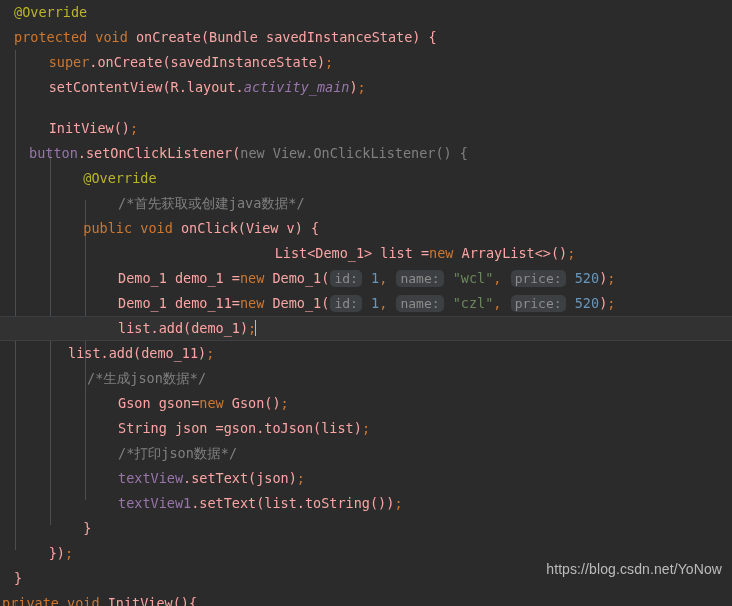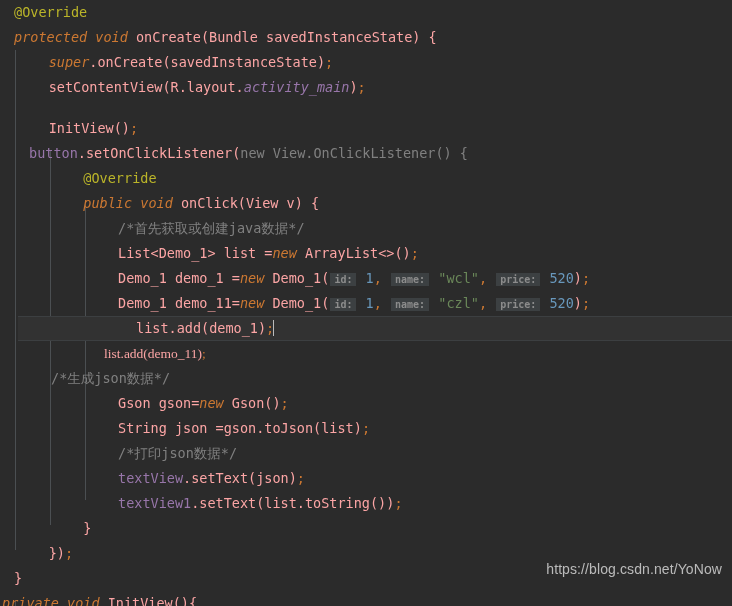--- a/index.html
+++ b/index.html
@@ -33,42 +33,40 @@
     position: relative;
     height: 25px;
     white-space: pre;
     padding-left: 14px;
     box-sizing: border-box;
     color: #a9b7c6;
   }
   .ln.current {
     background: #323232;
     box-shadow: inset 0 1px 0 #3c3f41, inset 0 -1px 0 #3c3f41;
-    margin-left: 18px;
   }
   
-  .kw      { color: #cc7832; font-style: italic; }
+  .kw      { color: #cc7832; }
   .anno    { color: #bbb529; }
   .str     { color: #6a8759; }
   .num     { color: #6897bb; }
   .cmt     { color: #808080; }
   .field   { color: #9876aa; }
   .fielditalic { color: #9876aa; font-style: italic; }
   .dim     { color: #808080; }
   .plain   { color: #fca5a5; }
   .semi    { color: #cc7832; }
   
   .hint {
     background: #3c4042;
     color: #8c8c8c;
-    border-radius: 0;
+    border-radius: 5px;
     padding: 1px 4px;
-    font-size: 10px;
+    font-size: 13px;
     margin: 0 1px;
-    font-weight: bold;
   }
   
   .caret {
     display: inline-block;
     width: 1px;
     height: 16px;
     background: #bbbbbb;
     vertical-align: -3px;
     margin-left: -1px;
   }
@@ -97,28 +95,28 @@
     </div>
 
   <div class="lines">
       <div class="ln" style="padding-left: 14px;"><span class="anno">@Override</span></div>
       <div class="ln" style="padding-left: 14px;"><span class="kw">protected</span><span class="plain"> </span><span class="kw">void</span><span class="plain"> </span><span class="plain">onCreate</span><span class="plain">(Bundle savedInstanceState) {</span></div>
       <div class="ln" style="padding-left: 48.68px;"><span class="kw">super</span><span class="plain">.onCreate(savedInstanceState)</span><span class="semi">;</span></div>
       <div class="ln" style="padding-left: 48.68px;"><span class="plain">setContentView(R.layout.</span><span class="fielditalic">activity_main</span><span class="plain">)</span><span class="semi">;</span></div>
       <div class="ln" style="padding-left: 48.68px; margin-top: 16px;"><span class="plain">InitView()</span><span class="semi">;</span></div>
       <div class="ln" style="padding-left: 29px;"><span class="field">button</span><span class="plain">.setOnClickListener(</span><span class="dim">new View.OnClickListener() {</span></div>
       <div class="ln" style="padding-left: 83.36px;"><span class="anno">@Override</span></div>
+      <div class="ln" style="padding-left: 118.04px;"><span class="cmt">/*首先获取或创建java数据*/</span></div>
       <div class="ln" style="padding-left: 83.36px;"><span class="kw">public</span><span class="plain"> </span><span class="kw">void</span><span class="plain"> </span><span class="plain">onClick</span><span class="plain">(View v) {</span></div>
-      <div class="ln" style="padding-left: 118.04px;"><span class="cmt">/*首先获取或创建java数据*/</span></div>
-      <div class="ln" style="padding-left: 118.04px;"><span class="plain">List&lt;Demo_1&gt; list =</span><span class="kw">new</span><span class="plain"> ArrayList&lt;&gt;()</span><span class="semi">;</span></div>
+      <div class="ln" style="padding-left: 118.04px; text-align: center;"><span class="plain">List&lt;Demo_1&gt; list =</span><span class="kw">new</span><span class="plain"> ArrayList&lt;&gt;()</span><span class="semi">;</span></div>
       <div class="ln" style="padding-left: 118.04px;"><span class="plain">Demo_1 demo_1 =</span><span class="kw">new</span><span class="plain"> Demo_1(</span><span class="hint">id:</span><span class="plain"> </span><span class="num">1</span><span class="semi">,</span><span class="plain"> </span><span class="hint">name:</span><span class="plain"> </span><span class="str">"wcl"</span><span class="semi">,</span><span class="plain"> </span><span class="hint">price:</span><span class="plain"> </span><span class="num">520</span><span class="plain">)</span><span class="semi">;</span></div>
       <div class="ln" style="padding-left: 118.04px;"><span class="plain">Demo_1 demo_11=</span><span class="kw">new</span><span class="plain"> Demo_1(</span><span class="hint">id:</span><span class="plain"> </span><span class="num">1</span><span class="semi">,</span><span class="plain"> </span><span class="hint">name:</span><span class="plain"> </span><span class="str">"czl"</span><span class="semi">,</span><span class="plain"> </span><span class="hint">price:</span><span class="plain"> </span><span class="num">520</span><span class="plain">)</span><span class="semi">;</span></div>
       <div class="ln current" style="padding-left: 118.04px;"><span class="plain">list.add(demo_1)</span><span class="semi">;</span><span class="caret"></span></div>
-      <div class="ln" style="padding-left: 104px; font-family: Liberation Serif, serif;"><span class="plain">list.add(demo_11)</span><span class="semi">;</span></div>
-      <div class="ln" style="padding-left: 51px;"><span class="cmt">/*生成json数据*/</span></div>
+      <div class="ln" style="padding-left: 68px;"><span class="plain">list.add(demo_11)</span><span class="semi">;</span></div>
+      <div class="ln" style="padding-left: 87px;"><span class="cmt">/*生成json数据*/</span></div>
       <div class="ln" style="padding-left: 118.04px;"><span class="plain">Gson gson=</span><span class="kw">new</span><span class="plain"> Gson()</span><span class="semi">;</span></div>
       <div class="ln" style="padding-left: 118.04px;"><span class="plain">String json =gson.toJson(list)</span><span class="semi">;</span></div>
       <div class="ln" style="padding-left: 118.04px;"><span class="cmt">/*打印json数据*/</span></div>
       <div class="ln" style="padding-left: 118.04px;"><span class="field">textView</span><span class="plain">.setText(json)</span><span class="semi">;</span></div>
       <div class="ln" style="padding-left: 118.04px;"><span class="field">textView1</span><span class="plain">.setText(list.toString())</span><span class="semi">;</span></div>
       <div class="ln" style="padding-left: 83.36px;"><span class="plain">}</span></div>
       <div class="ln" style="padding-left: 48.68px;"><span class="plain">})</span><span class="semi">;</span></div>
       <div class="ln" style="padding-left: 14px;"><span class="plain">}</span></div>
       <div class="ln" style="padding-left: 2px;"><span class="kw">private</span><span class="plain"> </span><span class="kw">void</span><span class="plain"> </span><span class="plain">InitView</span><span class="plain">(){</span></div>
       <div class="ln" style="padding-left: 48.68px;"><span class="field">textView</span><span class="plain"> =findViewById(R.id.textView)</span><span class="semi">;</span></div>

